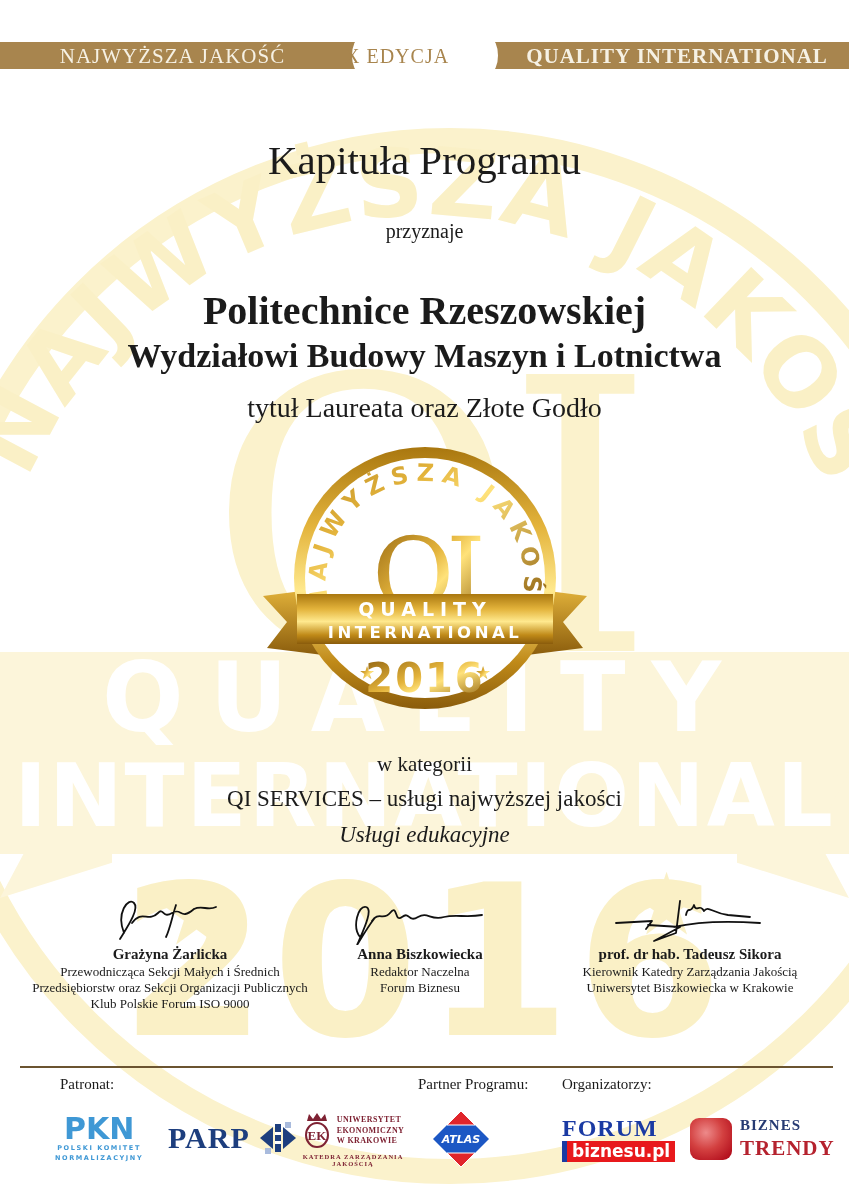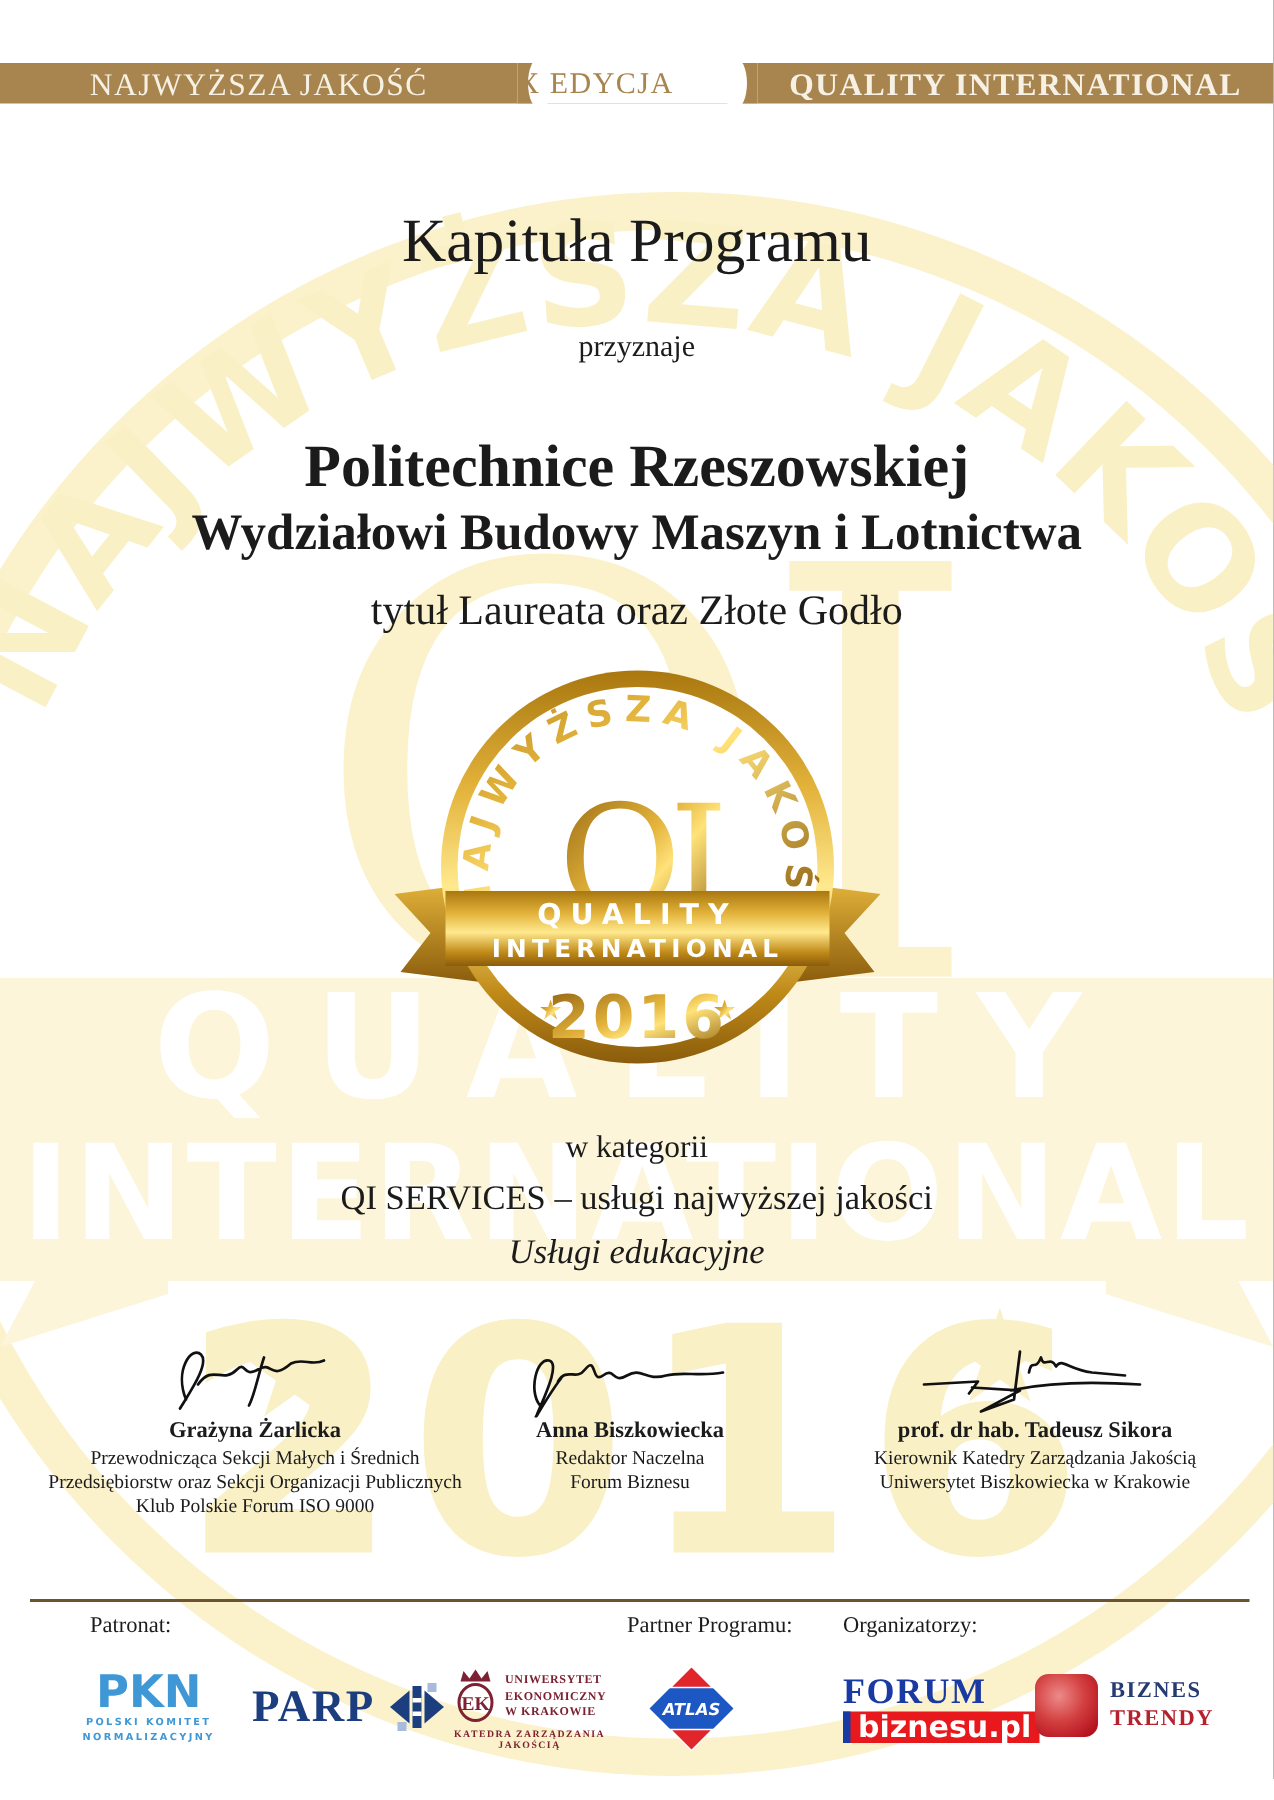--- a/index.html
+++ b/index.html
@@ -62,25 +62,25 @@
   #divider{position:absolute;left:20px;top:1066px;width:813px;height:2px;background:#6B5430;z-index:2;}
   .foot-label{position:absolute;top:1076px;font-size:15px;z-index:2;}
   .logos{z-index:2;}
   .pkn-t{font-family:"DejaVu Sans",sans-serif;font-weight:bold;font-size:30px;color:#3F98D5;line-height:1;}
   .pkn-s{font-family:"DejaVu Sans",sans-serif;font-weight:bold;font-size:6.5px;color:#3F98D5;letter-spacing:1.6px;line-height:1.5;}
   .parp-t{font-size:30px;font-weight:bold;color:#1D3E7E;letter-spacing:1px;}
   .uek-l{font-size:8px;font-weight:bold;color:#7E2233;line-height:1.3;letter-spacing:.4px;}
   .uek-sub{font-size:6.5px;font-weight:bold;color:#7E2233;letter-spacing:1px;margin-top:3px;}
   .forum-t{font-size:24px;font-weight:bold;color:#1A3AA3;letter-spacing:1px;line-height:1;}
   .forum-band{position:relative;background:#E8191C;color:#fff;font-family:"DejaVu Sans",sans-serif;
-              font-weight:bold;font-size:20px;line-height:21px;padding:0 5px 0 10px;margin-top:1px;text-align:center;}
+              font-weight:bold;font-size:17px;line-height:21px;padding:0 5px 0 10px;margin-top:1px;text-align:center;}
   .forum-band i{position:absolute;left:0;top:0;bottom:0;width:5px;background:#1A3AA3;}
   .bt-badge{width:42px;height:42px;border-radius:9px;background:radial-gradient(circle at 38% 35%,#ED8A8A,#D34040 45%,#B5121F 85%);}
   .bt-t1{font-size:15px;font-weight:bold;color:#273B73;letter-spacing:1px;line-height:1.25;}
-  .bt-t2{font-size:15px;font-weight:bold;color:#B5222E;letter-spacing:1px;line-height:1.25;}
+  .bt-t2{font-size:21px;font-weight:bold;color:#B5222E;letter-spacing:1px;line-height:1.25;}
   .row{display:flex;align-items:center;gap:8px;}
 </style>
 </head>
 <body>
 
 <div id="page">
 
   <div id="watermark">
     <div class="wm-ring"></div>
     <svg class="abs" width="849" height="700" style="left:0;top:0;">

